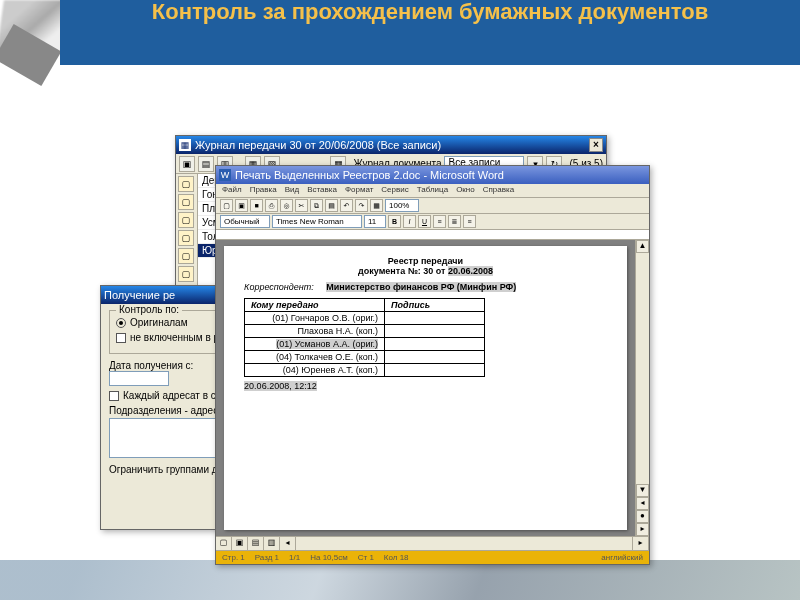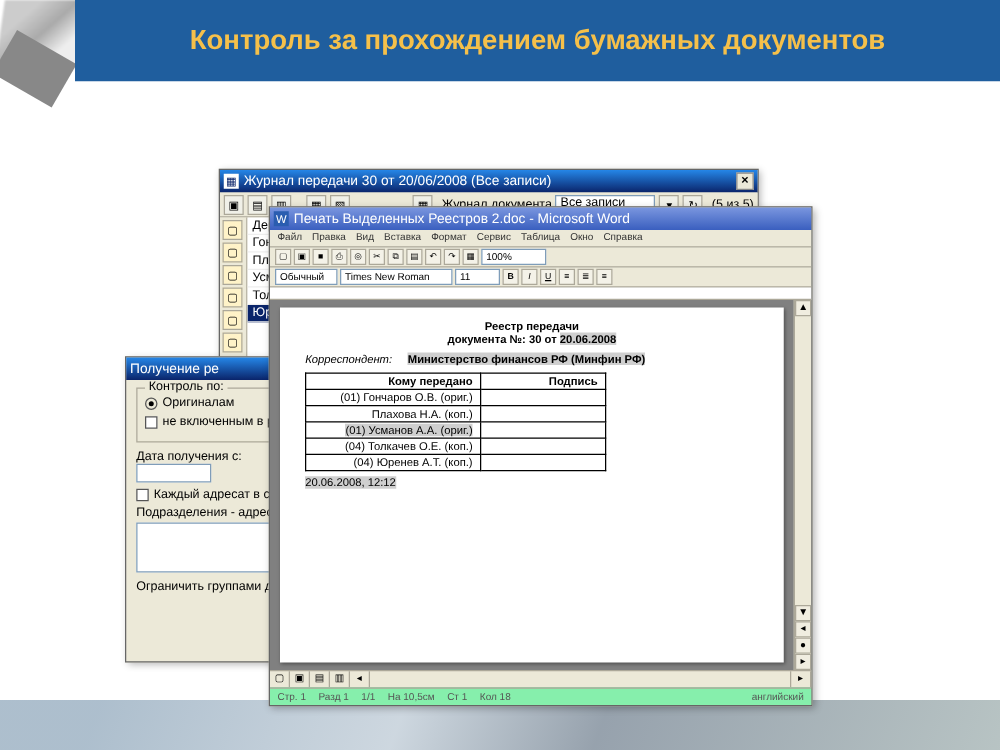--- a/index.html
+++ b/index.html
@@ -31,21 +31,20 @@
     top: 35px; left: 0;
     width: 55px; height: 40px;
     background: #888;
     transform: rotate(30deg);
   }
   .title-band {
     position: absolute;
     top: 0; left: 60px; right: 0; height: 65px;
     background: #1f5e9e;
     display: flex;
-    align-items: center;
     justify-content: center;
     text-align: center;
   }
   .title-band h1 {
     color: #f5c04a;
     font-size: 22px;
     font-weight: bold;
     margin: 0;
     line-height: 1.1;
   }
@@ -310,22 +309,23 @@
     margin-top: 6px;
     font-size: 9px;
   }
   .word-page table th, .word-page table td {
     border: 1px solid #000;
     padding: 1px 6px;
     text-align: right;
     font-weight: normal;
   }
   .word-page table th {
+    font-style: italic;
     font-weight: bold;
-    text-align: right;
+    text-align: left;
   }
   .word-vscroll {
     width: 14px;
     background: #ece9d8;
     border-left: 1px solid #aca899;
     display: flex;
     flex-direction: column;
     justify-content: space-between;
   }
   .word-vscroll .sb {
@@ -342,21 +342,21 @@
     display: flex;
   }
   .word-hscroll .tab {
     width: 16px; height: 100%;
     border-right: 1px solid #aca899;
     text-align: center;
     font-size: 8px;
     line-height: 12px;
   }
   .word-status {
-    background: #86efac;
+    background: #eab308;
     border-top: 1px solid #aca899;
     height: 14px;
     font-size: 8px;
     display: flex;
     gap: 10px;
     align-items: center;
     padding: 0 6px;
     color: #555;
   }
 </style>
@@ -466,26 +466,26 @@
         <span class="wi">▣</span>
         <span class="wi">■</span>
         <span class="wi">⎙</span>
         <span class="wi">◎</span>
         <span class="wi">✂</span>
         <span class="wi">⧉</span>
         <span class="wi">▤</span>
         <span class="wi">↶</span>
         <span class="wi">↷</span>
         <span class="wi">▦</span>
-        <span class="wsel" style="width:52px">100%</span>
+        <span class="wsel" style="width:34px">100%</span>
       </div>
       <div class="word-tb">
         <span class="wsel" style="width:50px">Обычный</span>
         <span class="wsel" style="width:90px">Times New Roman</span>
-        <span class="wsel" style="width:36px">11</span>
+        <span class="wsel" style="width:22px">11</span>
         <span class="wi"><b>B</b></span>
         <span class="wi"><i>I</i></span>
         <span class="wi"><u>U</u></span>
         <span class="wi">≡</span>
         <span class="wi">≣</span>
         <span class="wi">≡</span>
       </div>
       <div class="word-ruler"></div>
       <div class="word-scroll">
         <div class="word-page-area">

